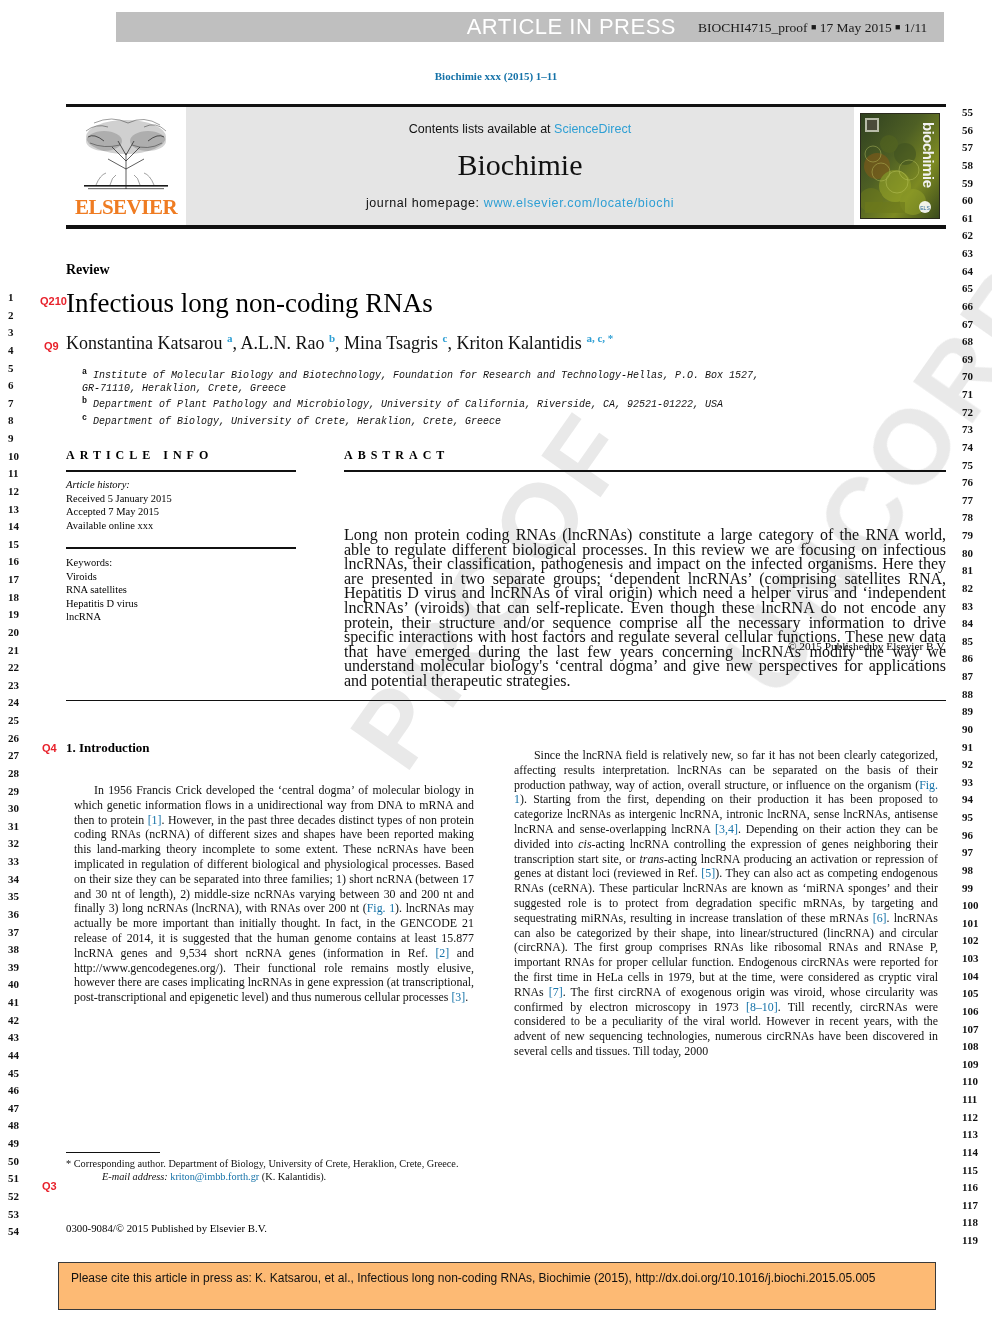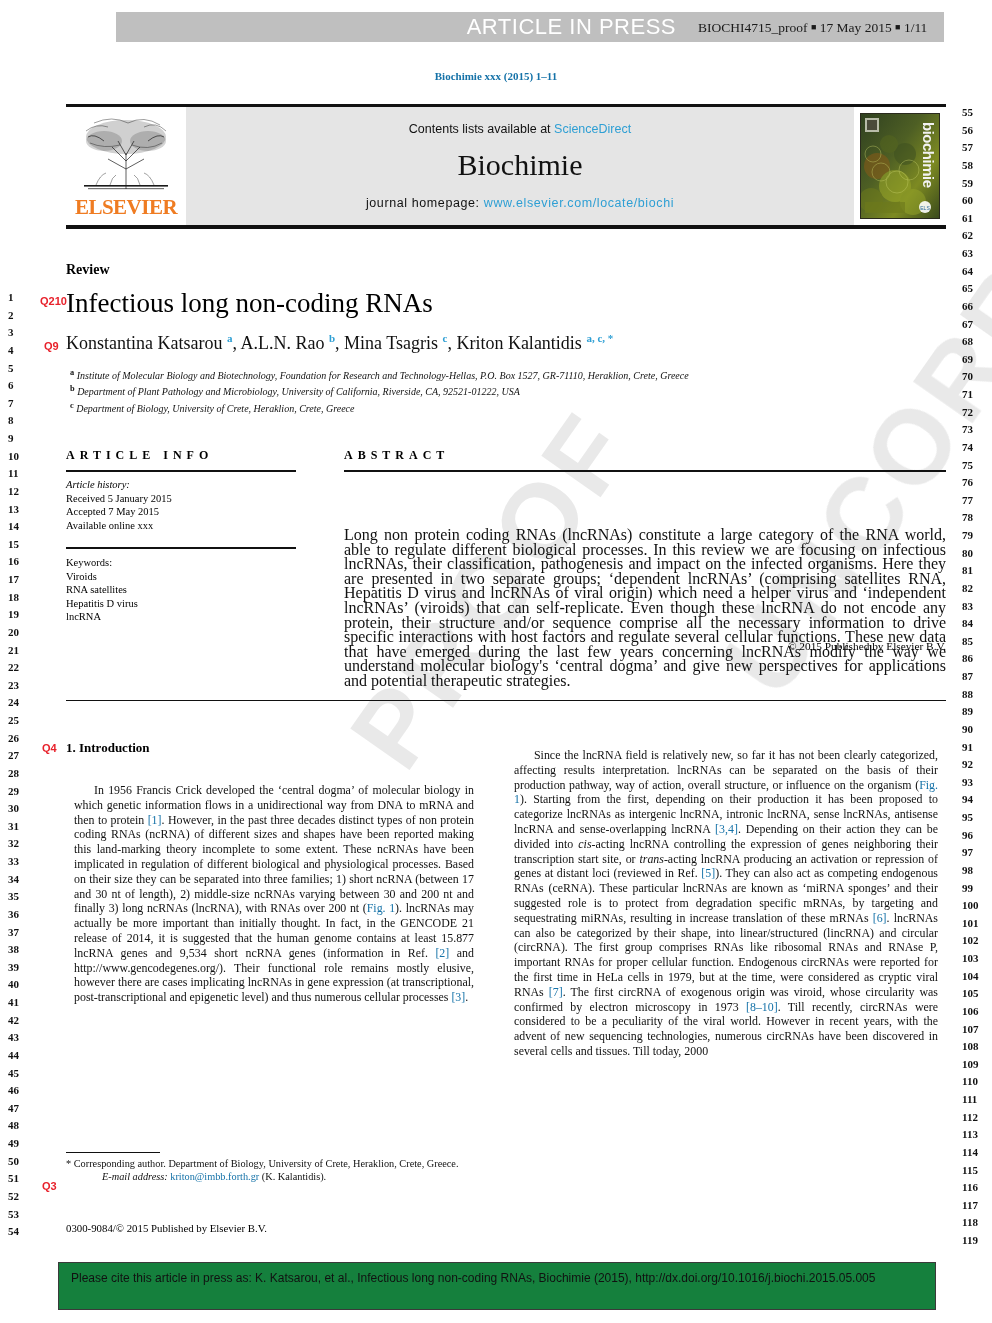--- a/index.html
+++ b/index.html
@@ -103,22 +103,22 @@
   .arttitle{
     position:absolute;left:66px;top:288px;width:640px;
     font-family:"Liberation Serif", serif;font-size:27px;color:#000000;z-index:3;
   }
   .authors{
     position:absolute;left:66px;top:332px;width:700px;
     font-family:"Liberation Serif", serif;font-size:18px;color:#111;z-index:3;
   }
   .authors sup{font-size:11px;color:#2e9fd4;font-weight:700;}
   .affils{
-    position:absolute;left:70px;top:366px;width:700px;z-index:3;
-    font-family:Liberation Serif, serif;font-style:italic;font-size:10px;
+    position:absolute;left:82px;top:366px;width:700px;z-index:3;
+    font-family:Liberation Mono, monospace;font-style:italic;font-size:10px;
     line-height:13px;color:#111;
   }
   .affils sup{font-style:normal;font-weight:700;}
 
   
   .qmark{
     position:absolute;font-family:Liberation Sans, sans-serif;font-weight:700;
     font-size:11px;color:#e8212b;z-index:4;
   }
 
@@ -178,21 +178,21 @@
   }
   .footnote .em{font-style:italic;margin-left:22px;}
   .doi{
     position:absolute;left:66px;top:1222px;width:430px;z-index:3;
     font-family:"Liberation Serif", serif;font-size:10.8px;line-height:13.5px;
   }
 
   
   .citebox{
     position:absolute;left:58px;top:1262px;width:878px;height:48px;
-    background:#15803d;border:1px solid #3a3a3a;z-index:3;
+    background:#fdba74;border:1px solid #3a3a3a;z-index:3;
     box-sizing:border-box;padding:7px 12px;
     font-family:"Liberation Sans", sans-serif;font-size:12px;line-height:16px;
     color:#111;text-align:justify;
   }
 
   
   .lnums{position:absolute;z-index:4;font-family:"Liberation Serif", serif;
     font-weight:700;font-size:11px;color:#111;}
   .lnums div{height:17.64px;line-height:17.64px;}
   .lnL{left:8px;top:289px;width:26px;text-align:left;}

